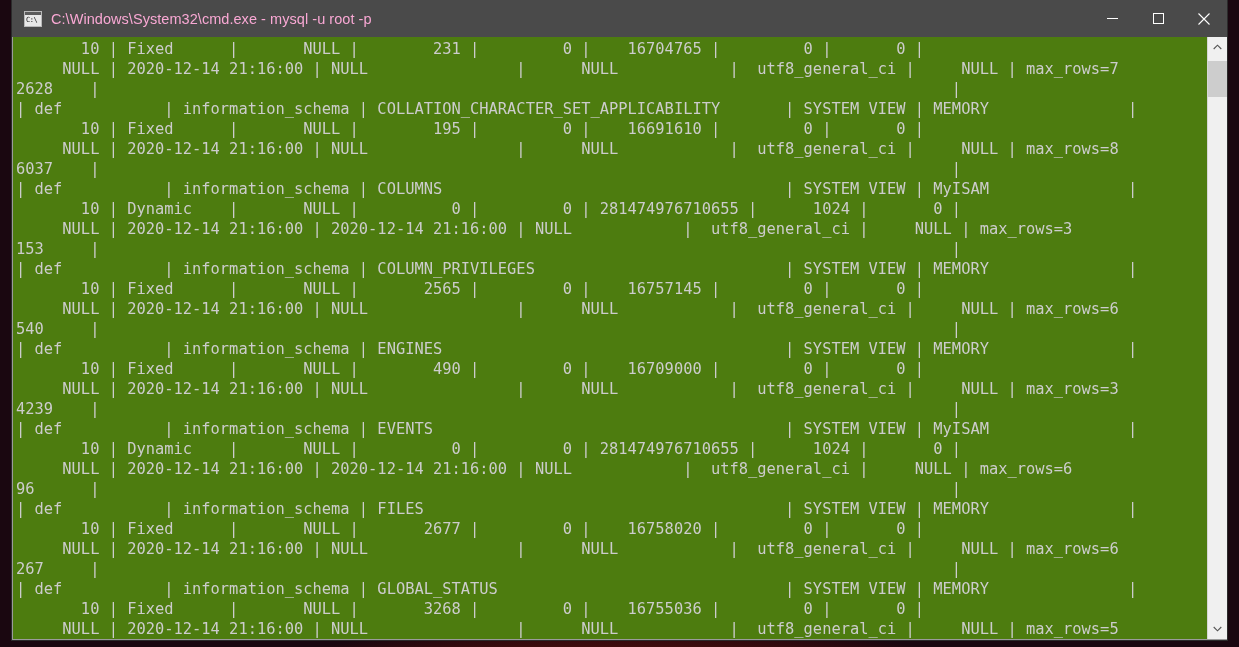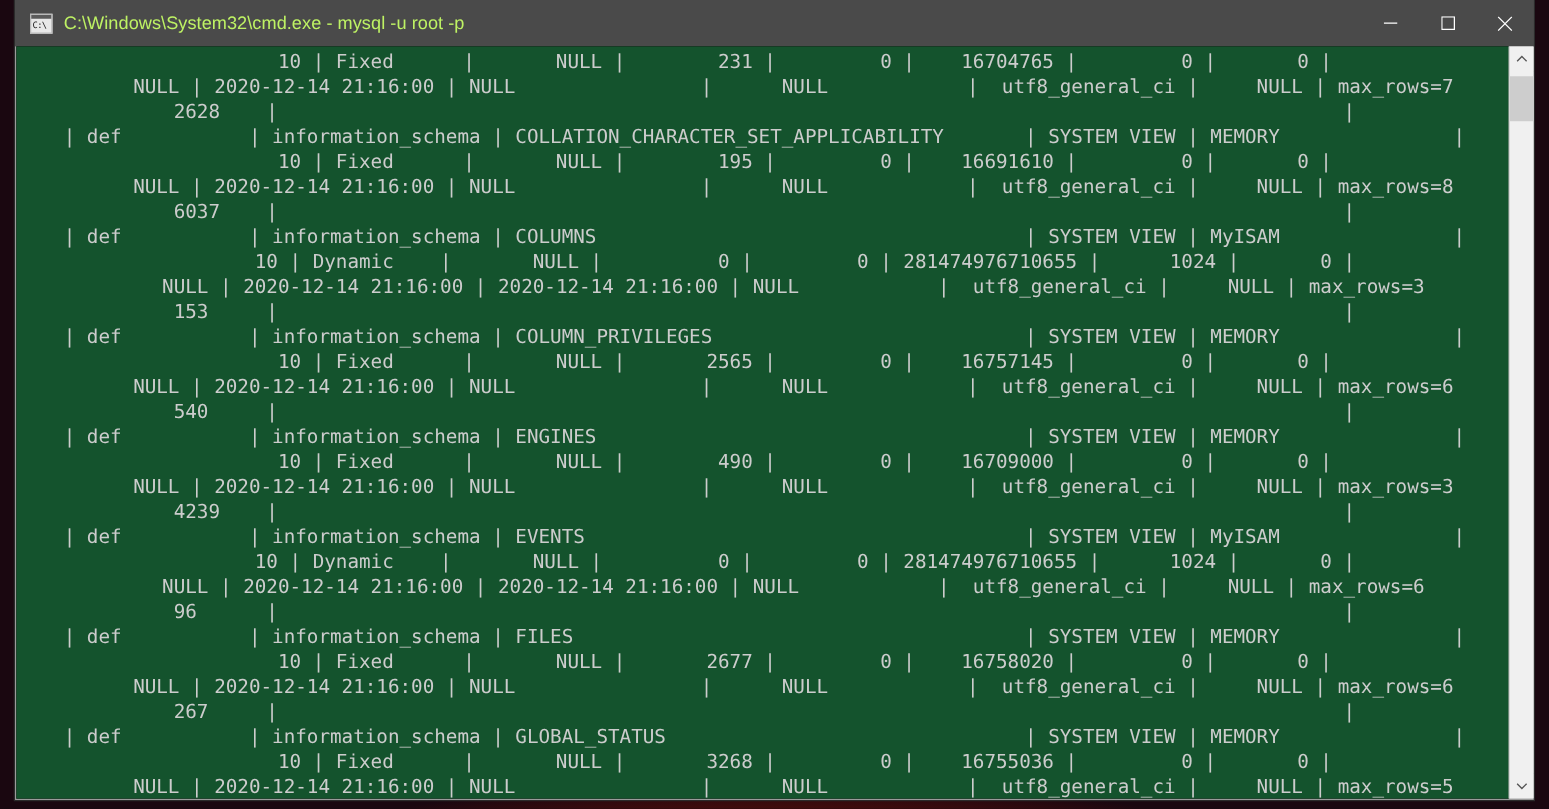--- a/index.html
+++ b/index.html
@@ -38,21 +38,21 @@
     box-shadow: 0 0 0 1px #2b2b2b;
   }
 
   
   #titlebar {
     height: 37px;
     min-height: 37px;
     background: #4a4a4a;
     display: flex;
     align-items: center;
-    color: #bef264;
+    color: #f9a8d4;
     font-family: "Liberation Sans", sans-serif;
     font-size: 14.5px;
     user-select: none;
   }
   #app-icon {
     width: 18px;
     height: 16px;
     margin-left: 12px;
     margin-right: 9px;
     background: #e8e8e8;
@@ -103,22 +103,21 @@
     border-left: 1px solid #9b9b9b;
     border-bottom: 1px solid #9b9b9b;
     box-sizing: border-box;
     overflow: hidden;
   }
 
   #console {
     flex: 1;
     overflow: hidden;
     padding: 0;
-    background: #14532d;
-    text-align: center;
+    background: #4d7c0f;
   }
 
   #console pre {
     margin: 0;
     padding: 2px 0 0 3px;
     font-family: "DejaVu Sans Mono", "Liberation Mono", monospace;
     font-size: 15.4px;
     line-height: 20px;
     color: #cccccc;
     white-space: pre;

